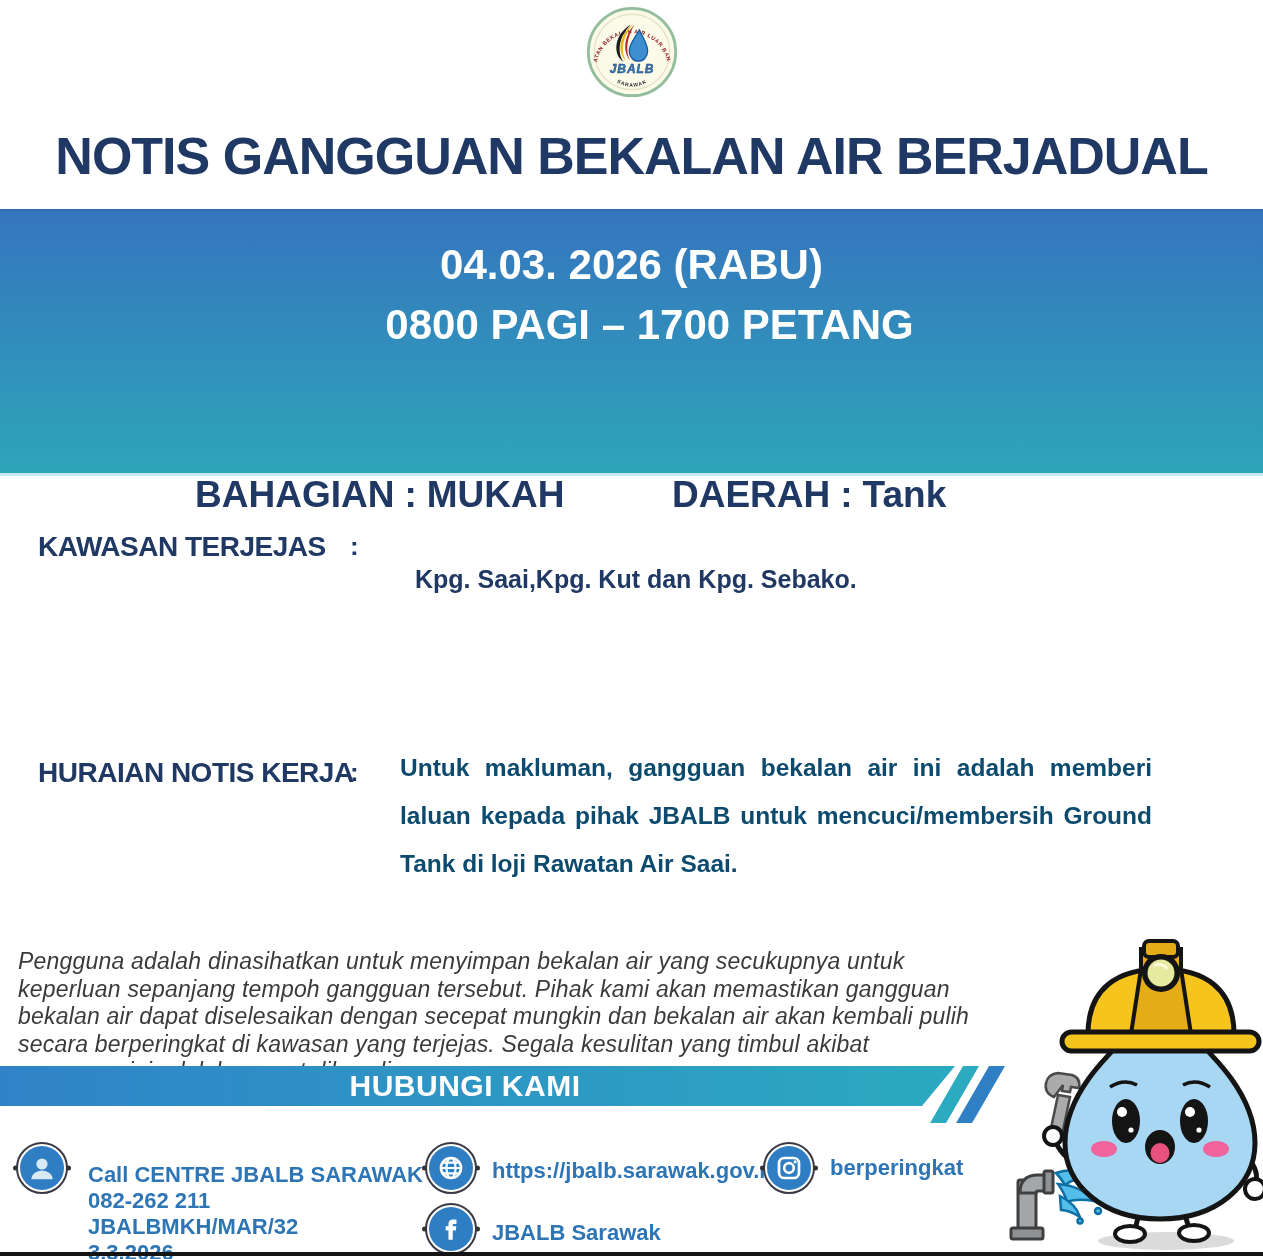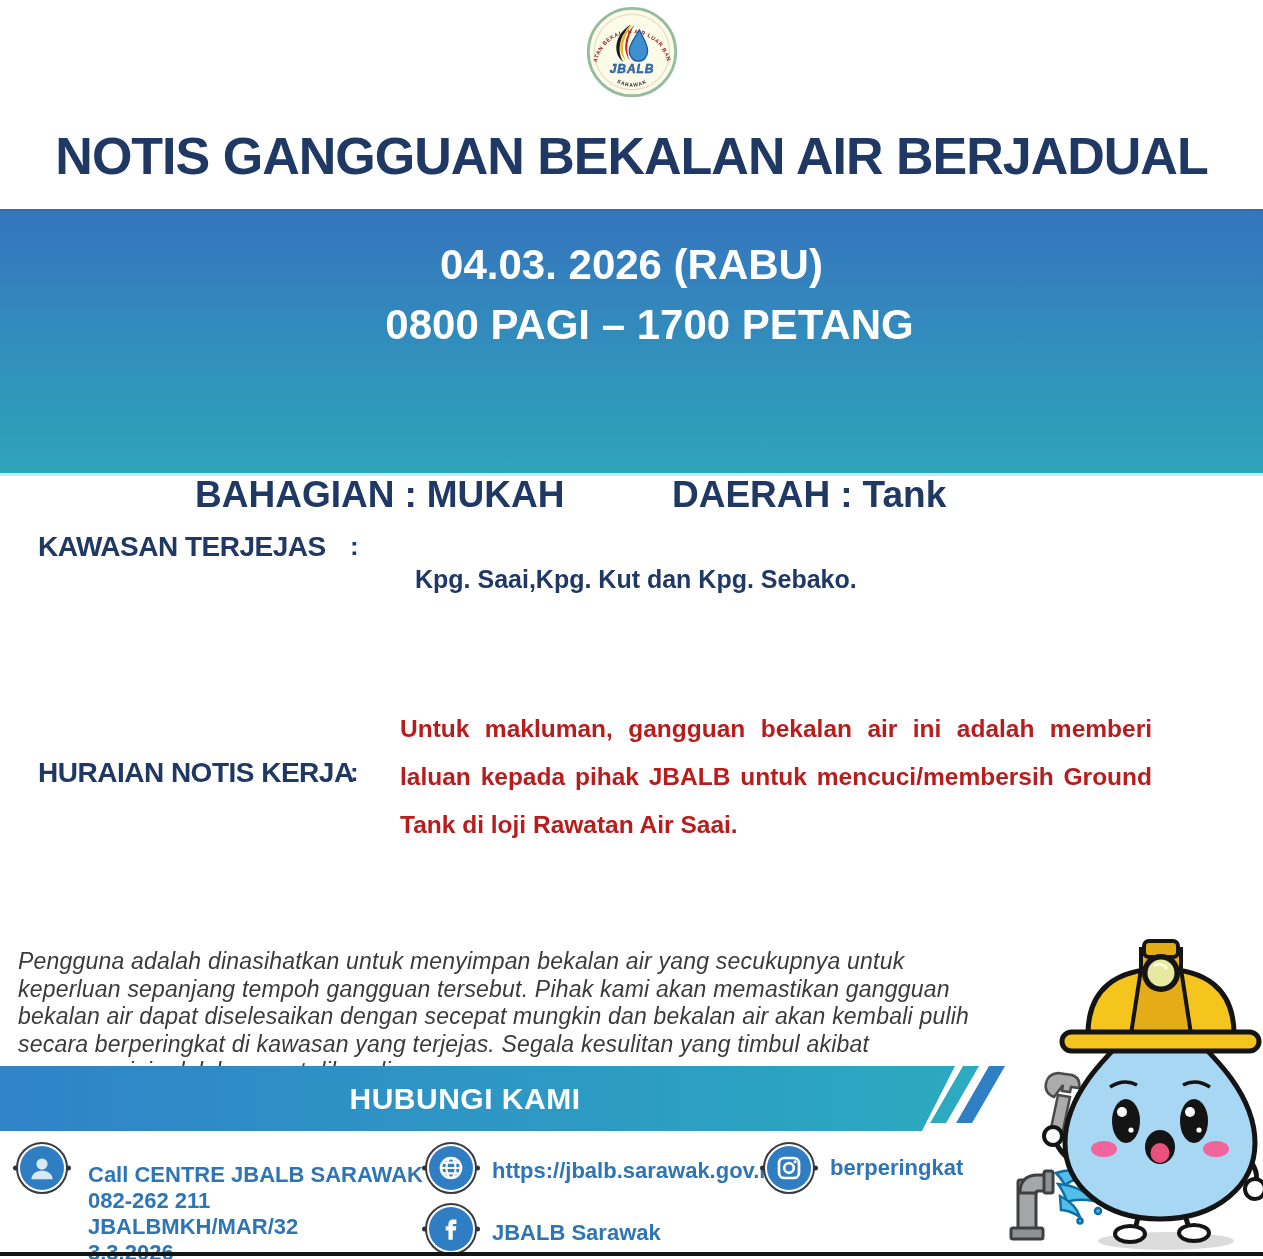--- a/index.html
+++ b/index.html
@@ -30,32 +30,32 @@
   .region .sep{padding:0 10px;}
   
   .d-label{position:absolute;left:38px;font-size:28px;font-weight:bold;color:#1F3864;white-space:nowrap;letter-spacing:-0.5px;}
   .d-colon{position:absolute;left:350px;font-size:26px;font-weight:bold;color:#1F3864;}
   #kawasan-label,#kawasan-colon{top:531px;}
   #kawasan-value{
     position:absolute;left:415px;top:565px;font-size:25px;font-weight:bold;color:#1F3864;white-space:nowrap;
   }
   #huraian-label,#huraian-colon{top:757px;}
   #huraian-value{
-    position:absolute;left:400px;top:705px;width:752px;
-    font-size:24.5px;font-weight:bold;color:#b91c1c;line-height:48px;
+    position:absolute;left:400px;top:744px;width:752px;
+    font-size:24.5px;font-weight:bold;color:#0c4a6e;line-height:48px;
     text-align:justify;
   }
   
   #advisory{
     position:absolute;left:18px;top:948px;width:952px;
     font-size:23px;font-style:italic;color:#3A3A3A;line-height:27.5px;letter-spacing:0.2px;
   }
   
   #hubungi-bar{
-    position:absolute;left:0;top:1066px;width:970px;height:65px;
+    position:absolute;left:0;top:1066px;width:970px;height:40px;
     background:linear-gradient(90deg,#3083C8,#2BAAC0);
     clip-path:polygon(0 0,955px 0,922px 100%,0 100%);
     display:flex;align-items:center;justify-content:center;
   }
   #hubungi-bar span{color:#fff;font-size:30px;font-weight:bold;letter-spacing:0.5px;margin-right:40px;}
   .stripe{position:absolute;top:1066px;height:57px;width:16px;transform:skewX(-30deg);transform-origin:top left;}
   #stripe-1{left:963px;background:#2BAAC0;}
   #stripe-2{left:989px;background:#2F7FC4;}
   
   .contact-icon{

